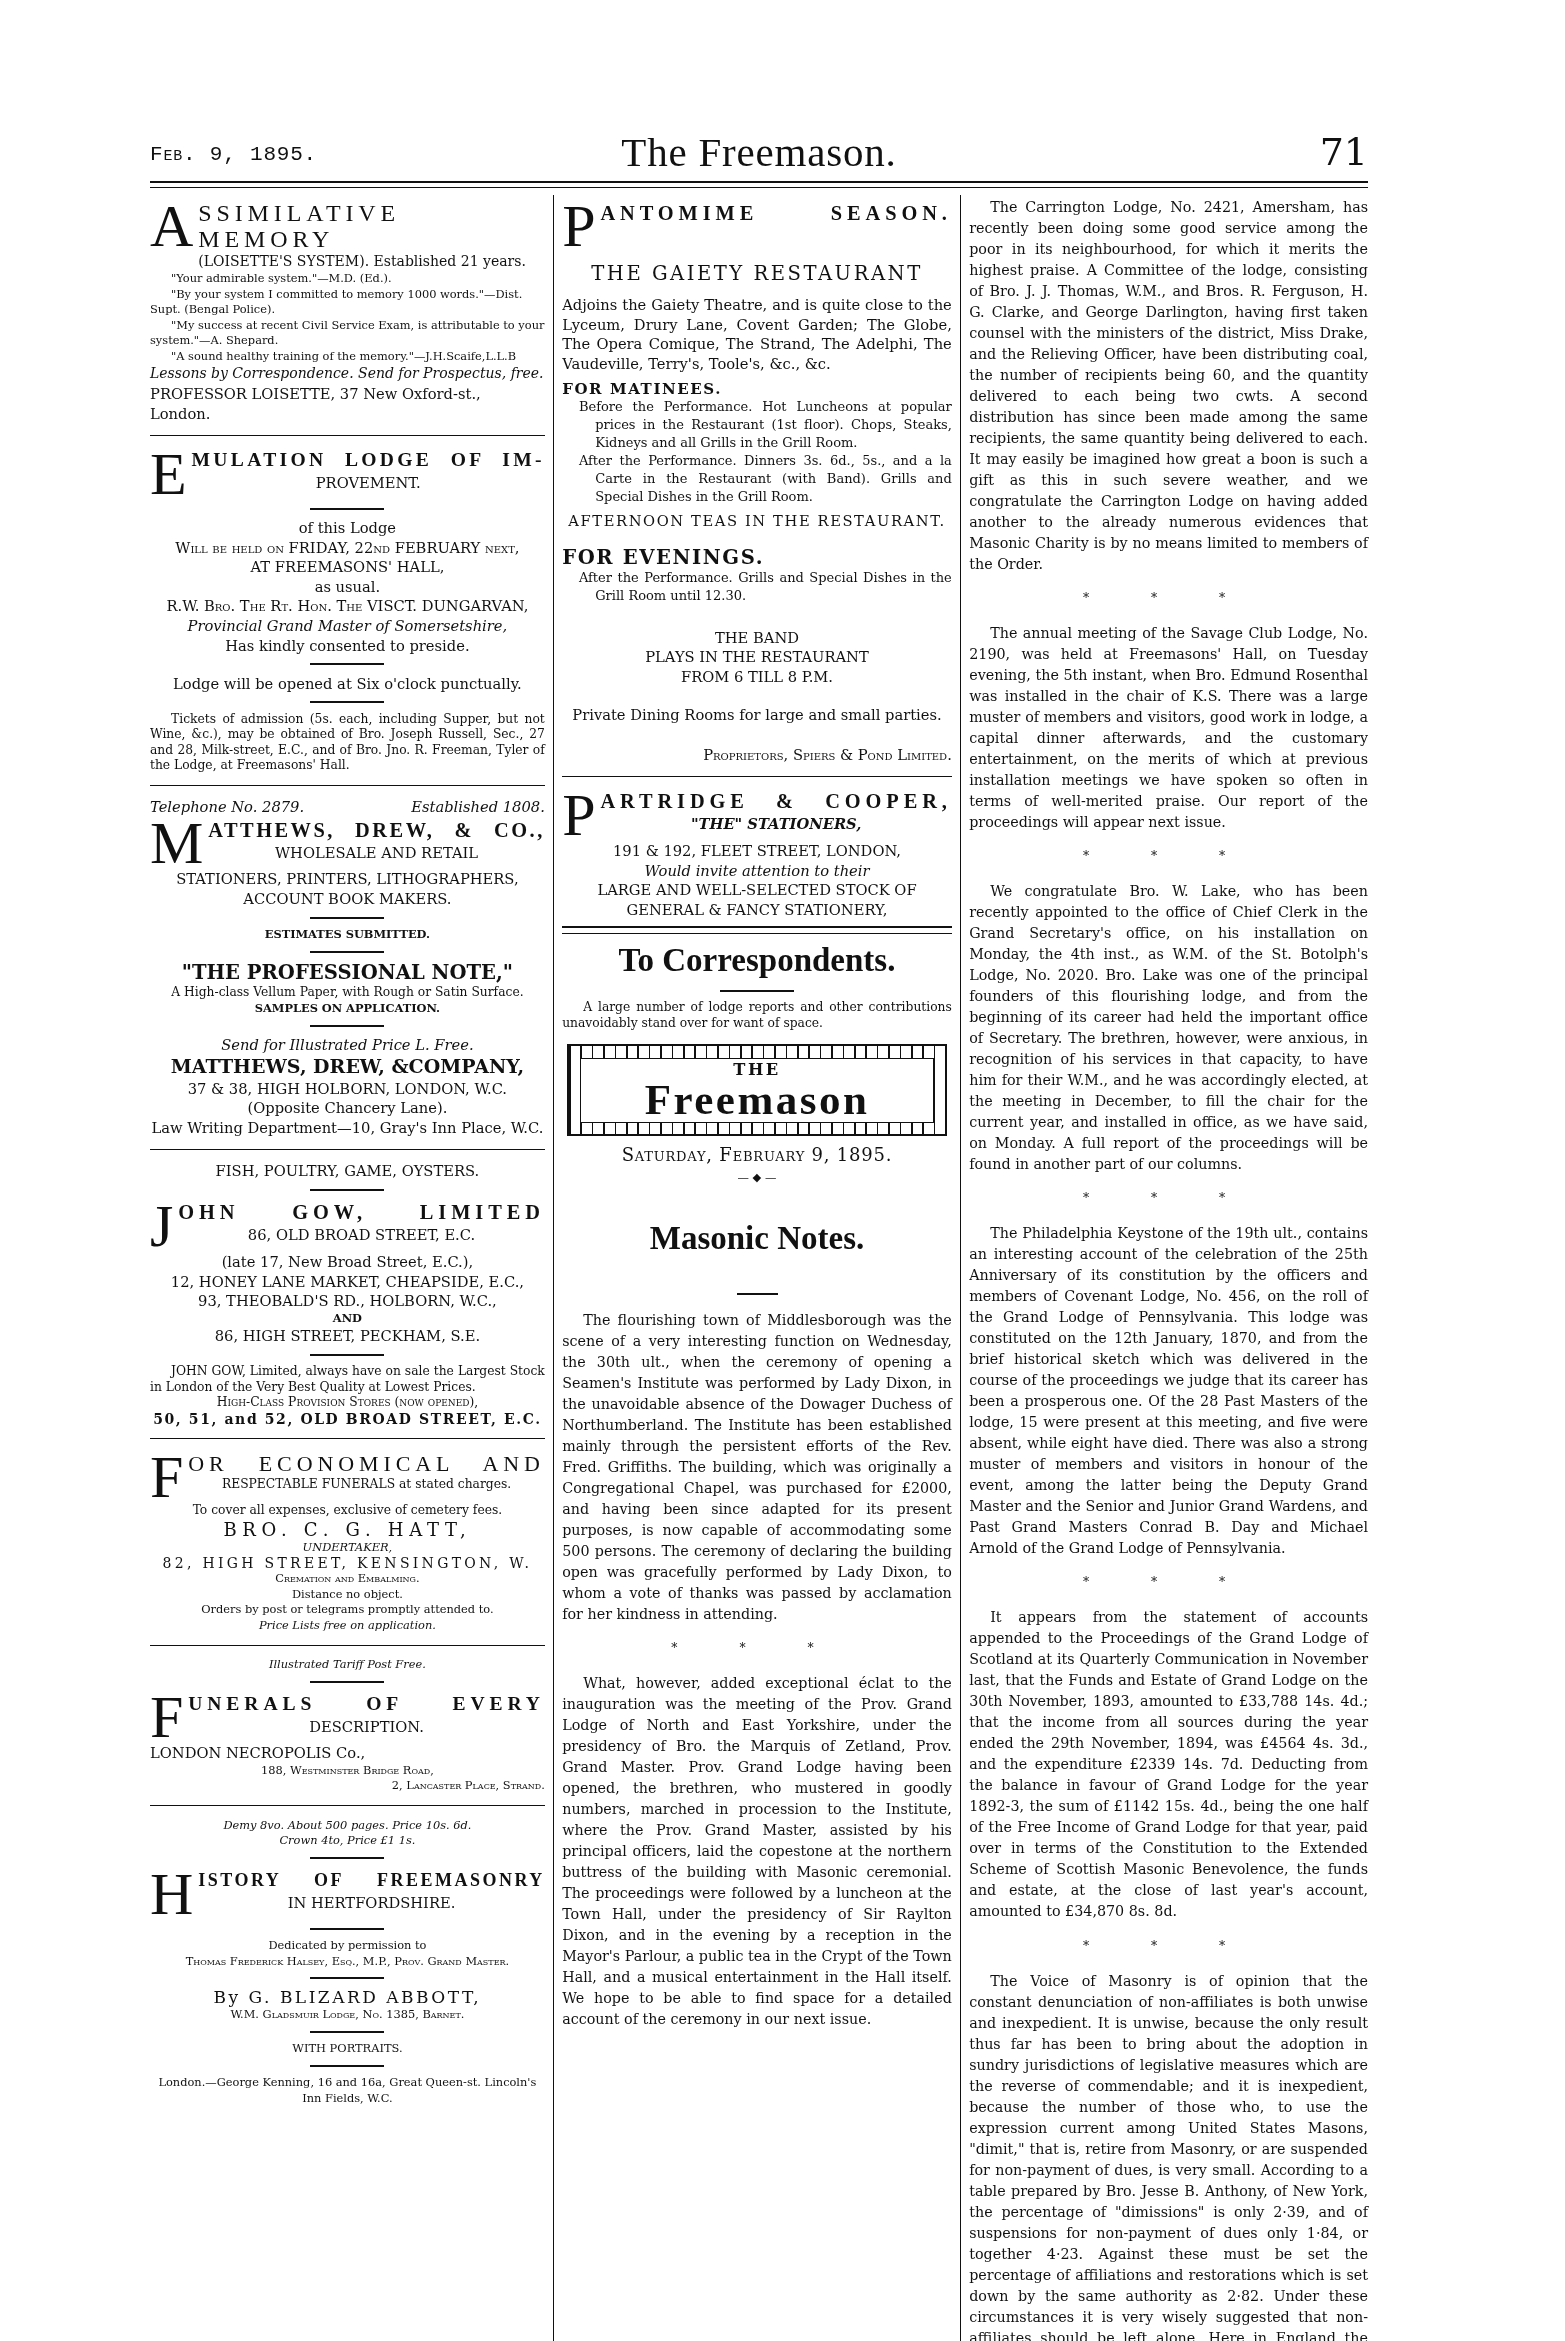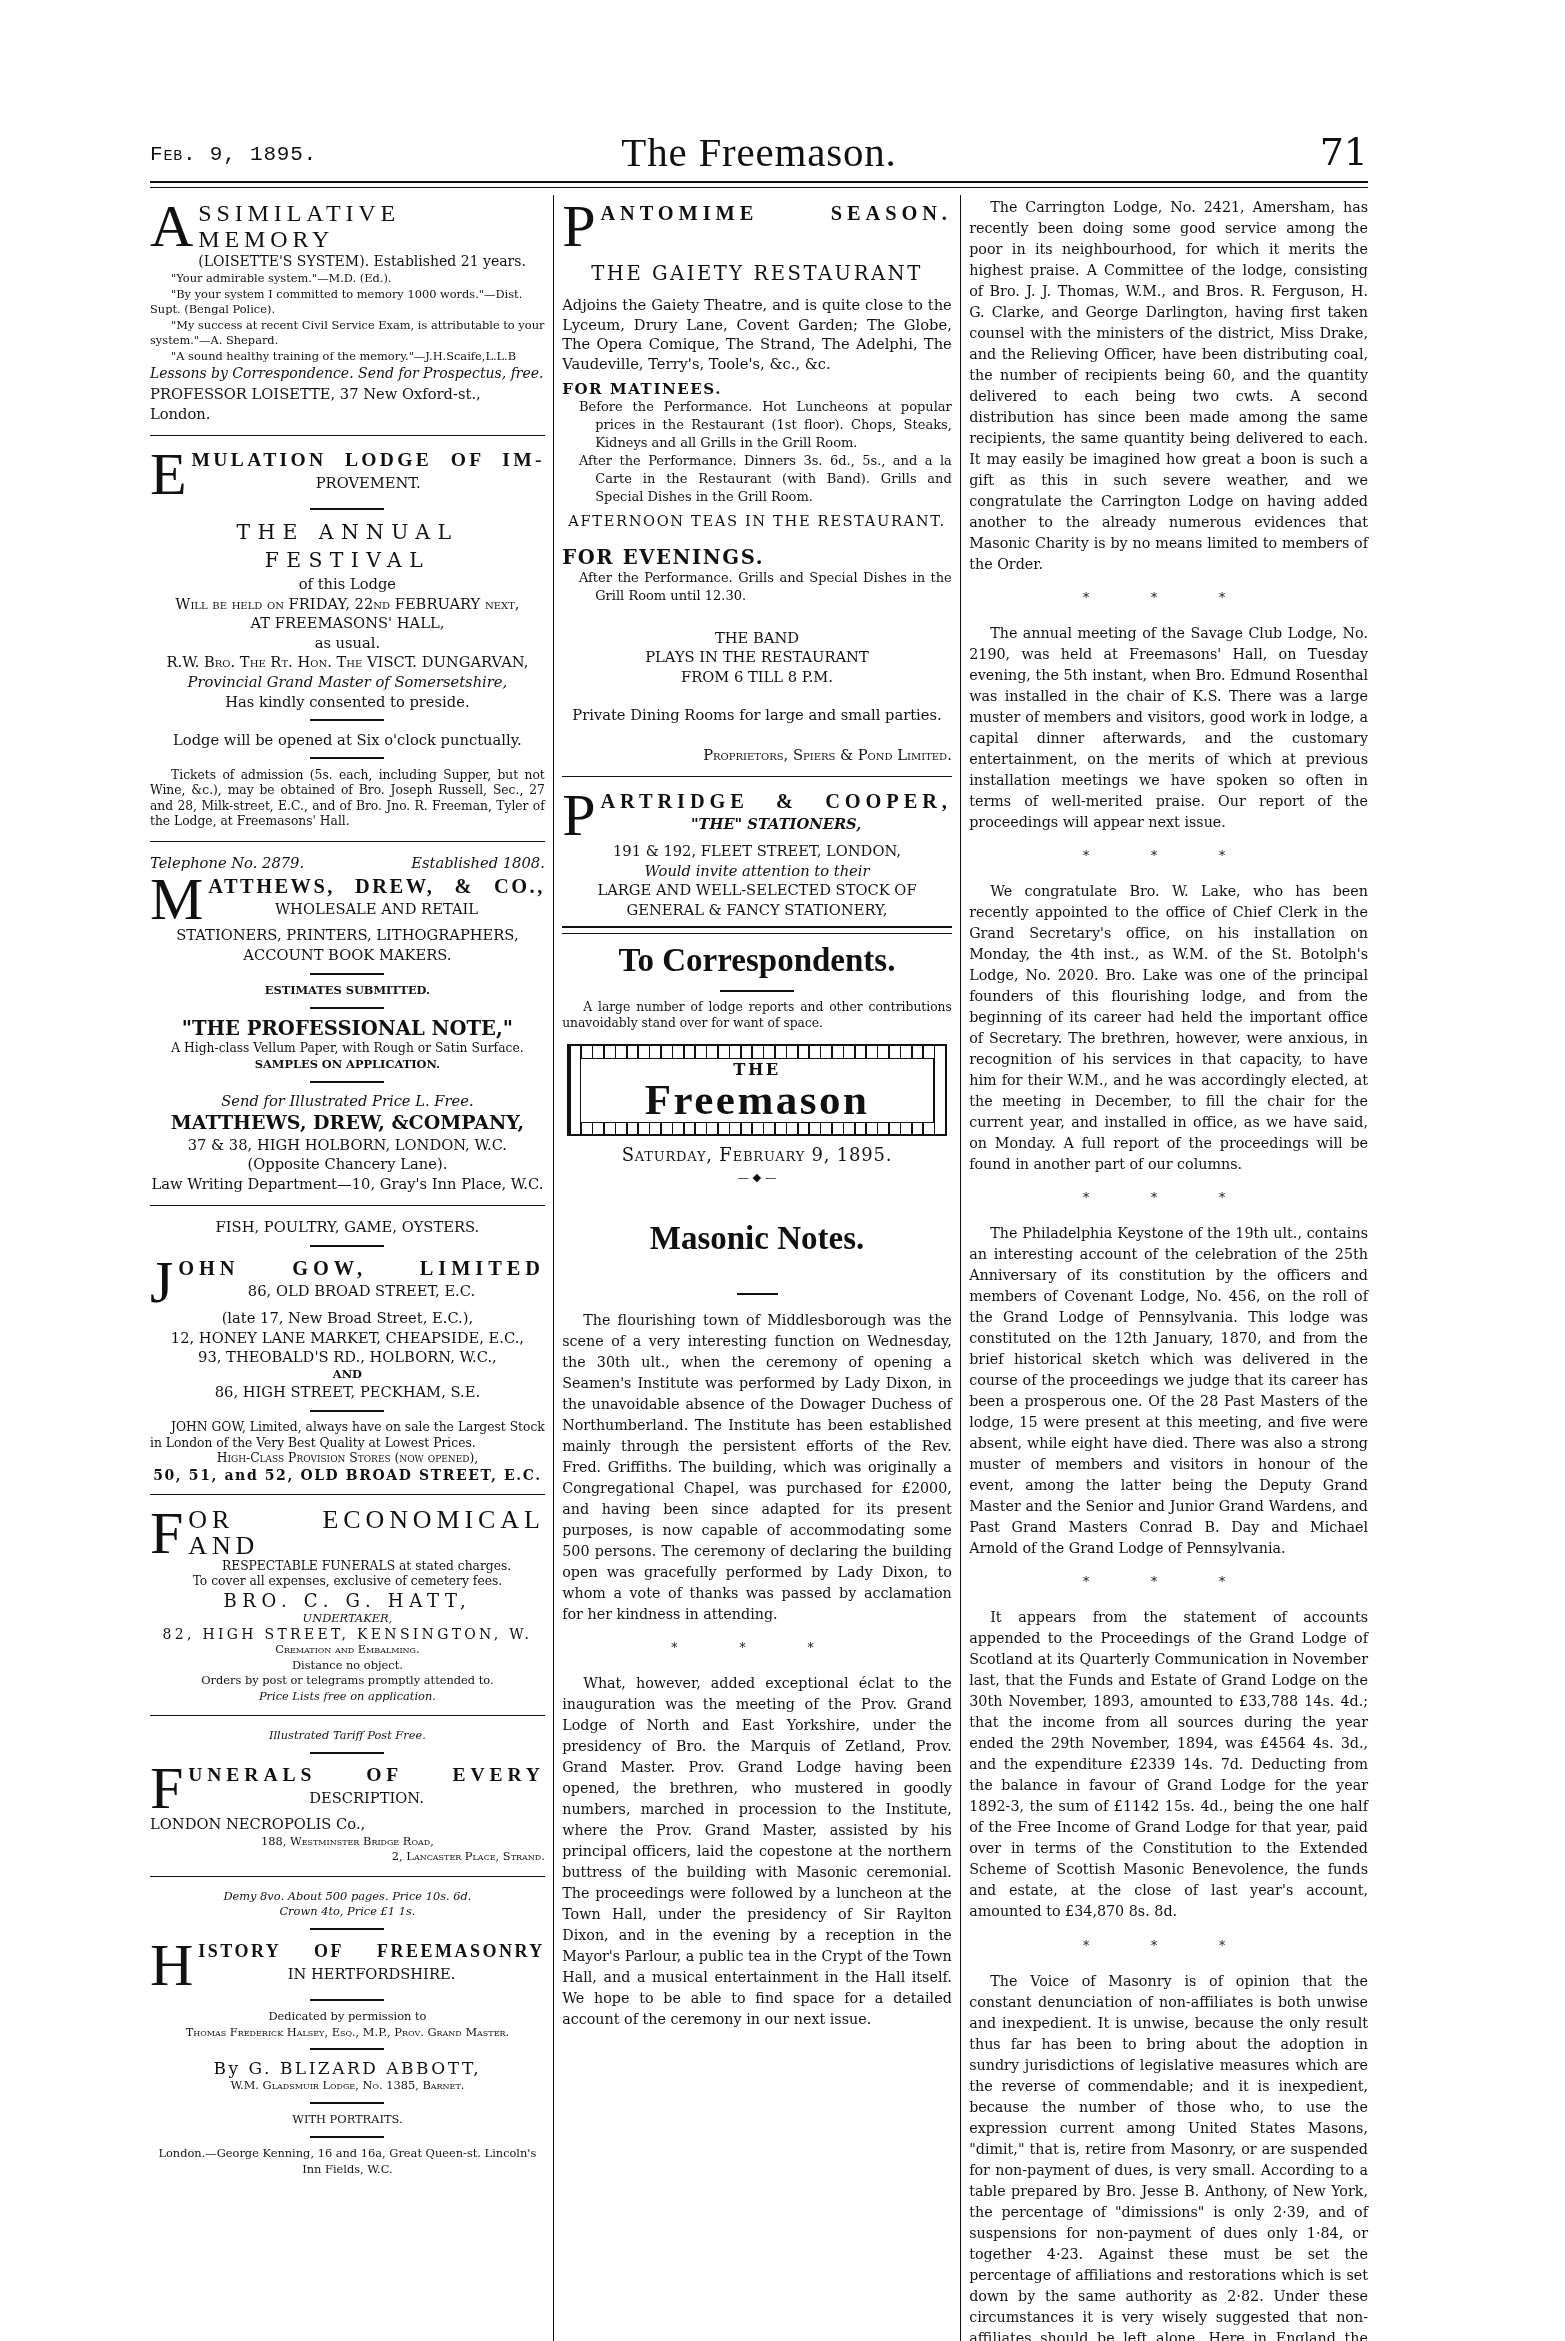--- a/index.html
+++ b/index.html
@@ -67,21 +67,20 @@
         <p style="font-size:14.7px;line-height:19.6px">PROFESSOR LOISETTE, 37 New Oxford-st., London.</p>
       </div>
       <div class="hr"></div>
 
       <div class="ad">
         <span class="dropcap">E</span>
         <div class="adhead b" style="font-size:19.6px;letter-spacing:3.3px">MULATION LODGE OF IM-</div>
         <div class="c adsub">PROVEMENT.</div>
         <div style="clear:both"></div>
         <div class="short"></div>
-        <p class="c" style="font-size:20.4px;letter-spacing:7.4px;line-height:28px">THE ANNUAL FESTIVAL</p>
         <p class="c adsub">of this Lodge</p>
         <p class="c adsub sc">Will be held on FRIDAY, 22nd FEBRUARY next,</p>
         <p class="c adsub">AT FREEMASONS' HALL,</p>
         <p class="c adsub">as usual.</p>
         <p class="c adsub sc">R.W. Bro. The Rt. Hon. The VISCT. DUNGARVAN,</p>
         <p class="c adsub it">Provincial Grand Master of Somersetshire,</p>
         <p class="c adsub">Has kindly consented to preside.</p>
         <div class="short"></div>
         <p class="c adsub">Lodge will be opened at Six o'clock punctually.</p>
         <div class="short"></div>
@@ -129,21 +128,21 @@
         <p class="c adsub">86, HIGH STREET, PECKHAM, S.E.</p>
         <div class="short"></div>
         <p class="j small indent" style="font-size:12.3px">JOHN GOW, Limited, always have on sale the Largest Stock in London of the Very Best Quality at Lowest Prices.</p>
         <p class="c small sc" style="font-size:12.3px">High-Class Provision Stores (now opened),</p>
         <p class="c b" style="font-size:14px;letter-spacing:1.6px">50, 51, and 52, OLD BROAD STREET, E.C.</p>
       </div>
       <div class="hr"></div>
 
       <div class="ad">
         <span class="dropcap">F</span>
-        <div class="adhead" style="font-size:26px">OR ECONOMICAL AND</div>
+        <div class="adhead" style="font-size:22px">OR ECONOMICAL AND</div>
         <div class="c small" style="font-size:12.3px">RESPECTABLE FUNERALS at stated charges.</div>
         <div style="clear:both"></div>
         <p class="c small" style="font-size:12.3px">To cover all expenses, exclusive of cemetery fees.</p>
         <p class="c" style="font-size:18px;letter-spacing:5.7px">BRO. C. G. HATT,</p>
         <p class="c it small">UNDERTAKER,</p>
         <p class="c" style="font-size:14px;letter-spacing:3.3px">82, HIGH STREET, KENSINGTON, W.</p>
         <p class="c small sc">Cremation and Embalming.</p>
         <p class="c small">Distance no object.</p>
         <p class="c small">Orders by post or telegrams promptly attended to.</p>
         <p class="c small it">Price Lists free on application.</p>

